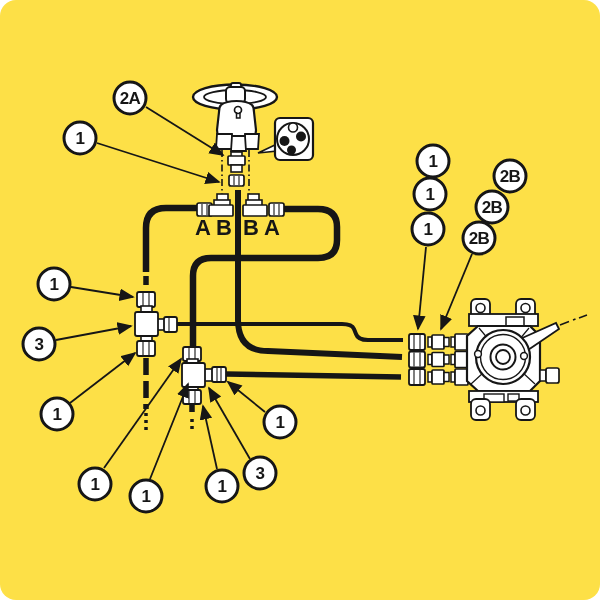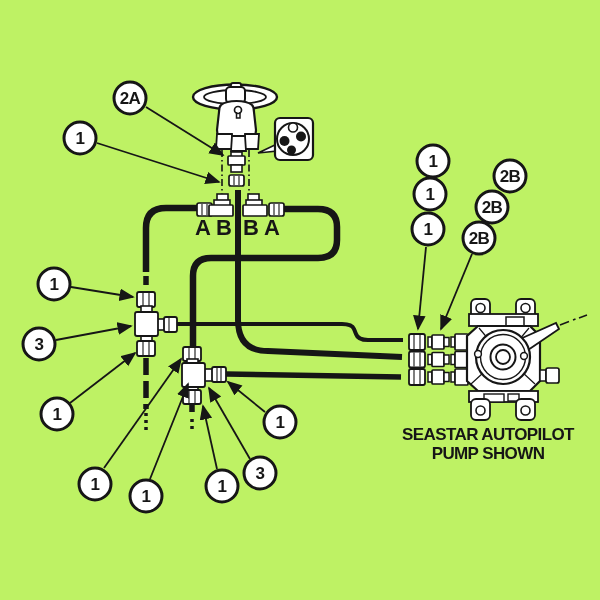--- a/index.html
+++ b/index.html
@@ -1,18 +1,18 @@
 <!DOCTYPE html>
 <html><head>
 <meta charset="utf-8">
 <style>
   html,body{margin:0;padding:0;}
   #stage{
-    position:relative;width:600px;height:600px;background:#bef264;
-    font-family:"Liberation Sans", sans-serif;overflow:hidden;
+    position:relative;width:600px;height:600px;background:#fde047;
+    font-family:"Liberation Sans", sans-serif;overflow:hidden;border-radius:16px;
   }
   #art{position:absolute;left:0;top:0;}
   .callout{
     position:absolute;width:35px;height:35px;box-sizing:border-box;
     border:3px solid #161616;border-radius:50%;background:#ffffff;
     display:flex;align-items:center;justify-content:center;
     font-weight:bold;font-size:17px;color:#161616;
     transform:translate(-50%,-50%);letter-spacing:-0.5px;
   }
   .port-letter{
@@ -217,18 +217,14 @@
   <div class="callout" style="left:428px;top:229px">1</div>
   <div class="callout" style="left:510px;top:176px">2B</div>
   <div class="callout" style="left:492px;top:207px">2B</div>
   <div class="callout" style="left:479px;top:238px">2B</div>
 
   <span class="port-letter" style="left:203px;top:218px">A</span>
   <span class="port-letter" style="left:224px;top:218px">B</span>
   <span class="port-letter" style="left:251px;top:218px">B</span>
   <span class="port-letter" style="left:272px;top:218px">A</span>
 
-  <div class="caption">
-    <div>SEASTAR AUTOPILOT</div>
-    <div>PUMP SHOWN</div>
-  </div>
 
 </div>
 
 </body></html>

